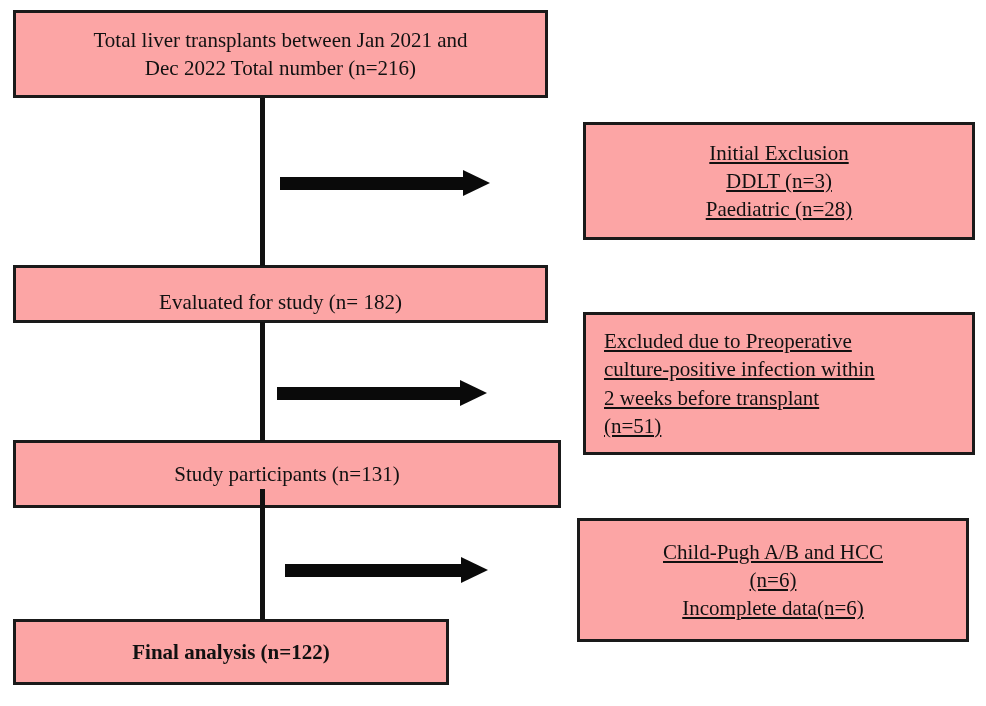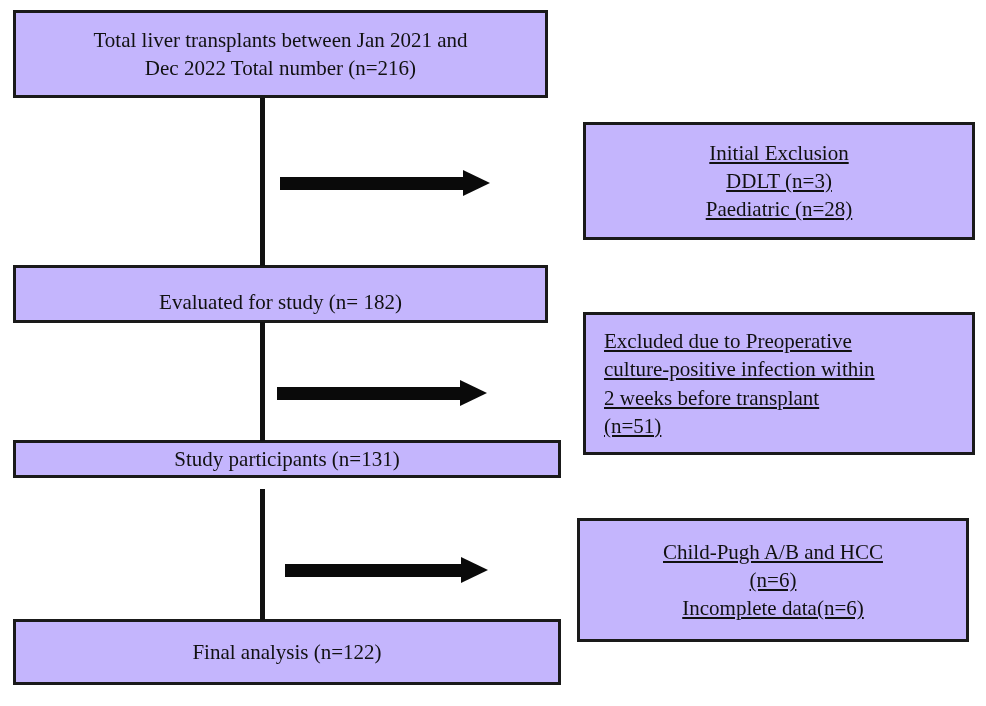--- a/index.html
+++ b/index.html
@@ -15,21 +15,21 @@
     background: #ffffff;
     font-family: "Liberation Serif", "DejaVu Serif", serif;
     color: #111111;
     overflow: hidden;
   }
 
   
   .node {
     position: absolute;
     box-sizing: border-box;
-    background: #c4b5fd;
+    background: #fca5a5;
     border: 3px solid #1a1a1a;
     display: flex;
     align-items: center;
     justify-content: center;
     padding: 4px 8px;
   }
   .node .node-text {
     width: 100%;
     font-size: 21px;
     line-height: 1.34;
@@ -81,25 +81,25 @@
 
   <div class="node primary" style="left:13px; top:10px; width:535px; height:88px;">
     <div class="node-text">Total liver transplants between Jan 2021 and
 Dec 2022 Total number (n=216)</div>
   </div>
 
   <div class="node primary" style="left:13px; top:265px; width:535px; height:58px;align-items:flex-end;">
     <div class="node-text">Evaluated for study (n= 182)</div>
   </div>
 
-  <div class="node primary" style="left:13px; top:440px; width:548px; height:38px;justify-content:flex-end;">
+  <div class="node primary" style="left:13px; top:440px; width:548px; height:68px;justify-content:flex-end;">
     <div class="node-text">Study participants (n=131)</div>
   </div>
 
-  <div class="node primary" style="left:13px; top:619px; width:548px; height:66px;">
+  <div class="node primary" style="left:13px; top:619px; width:436px; height:66px;font-weight:bold;">
     <div class="node-text">Final analysis (n=122)</div>
   </div>
 
   <div class="node exclusion" style="left:583px; top:122px; width:392px; height:118px;">
     <div class="node-text">Initial Exclusion
 DDLT (n=3)
 Paediatric (n=28)</div>
   </div>
 
   <div class="node exclusion align-left" style="left:583px; top:312px; width:392px; height:143px;">

